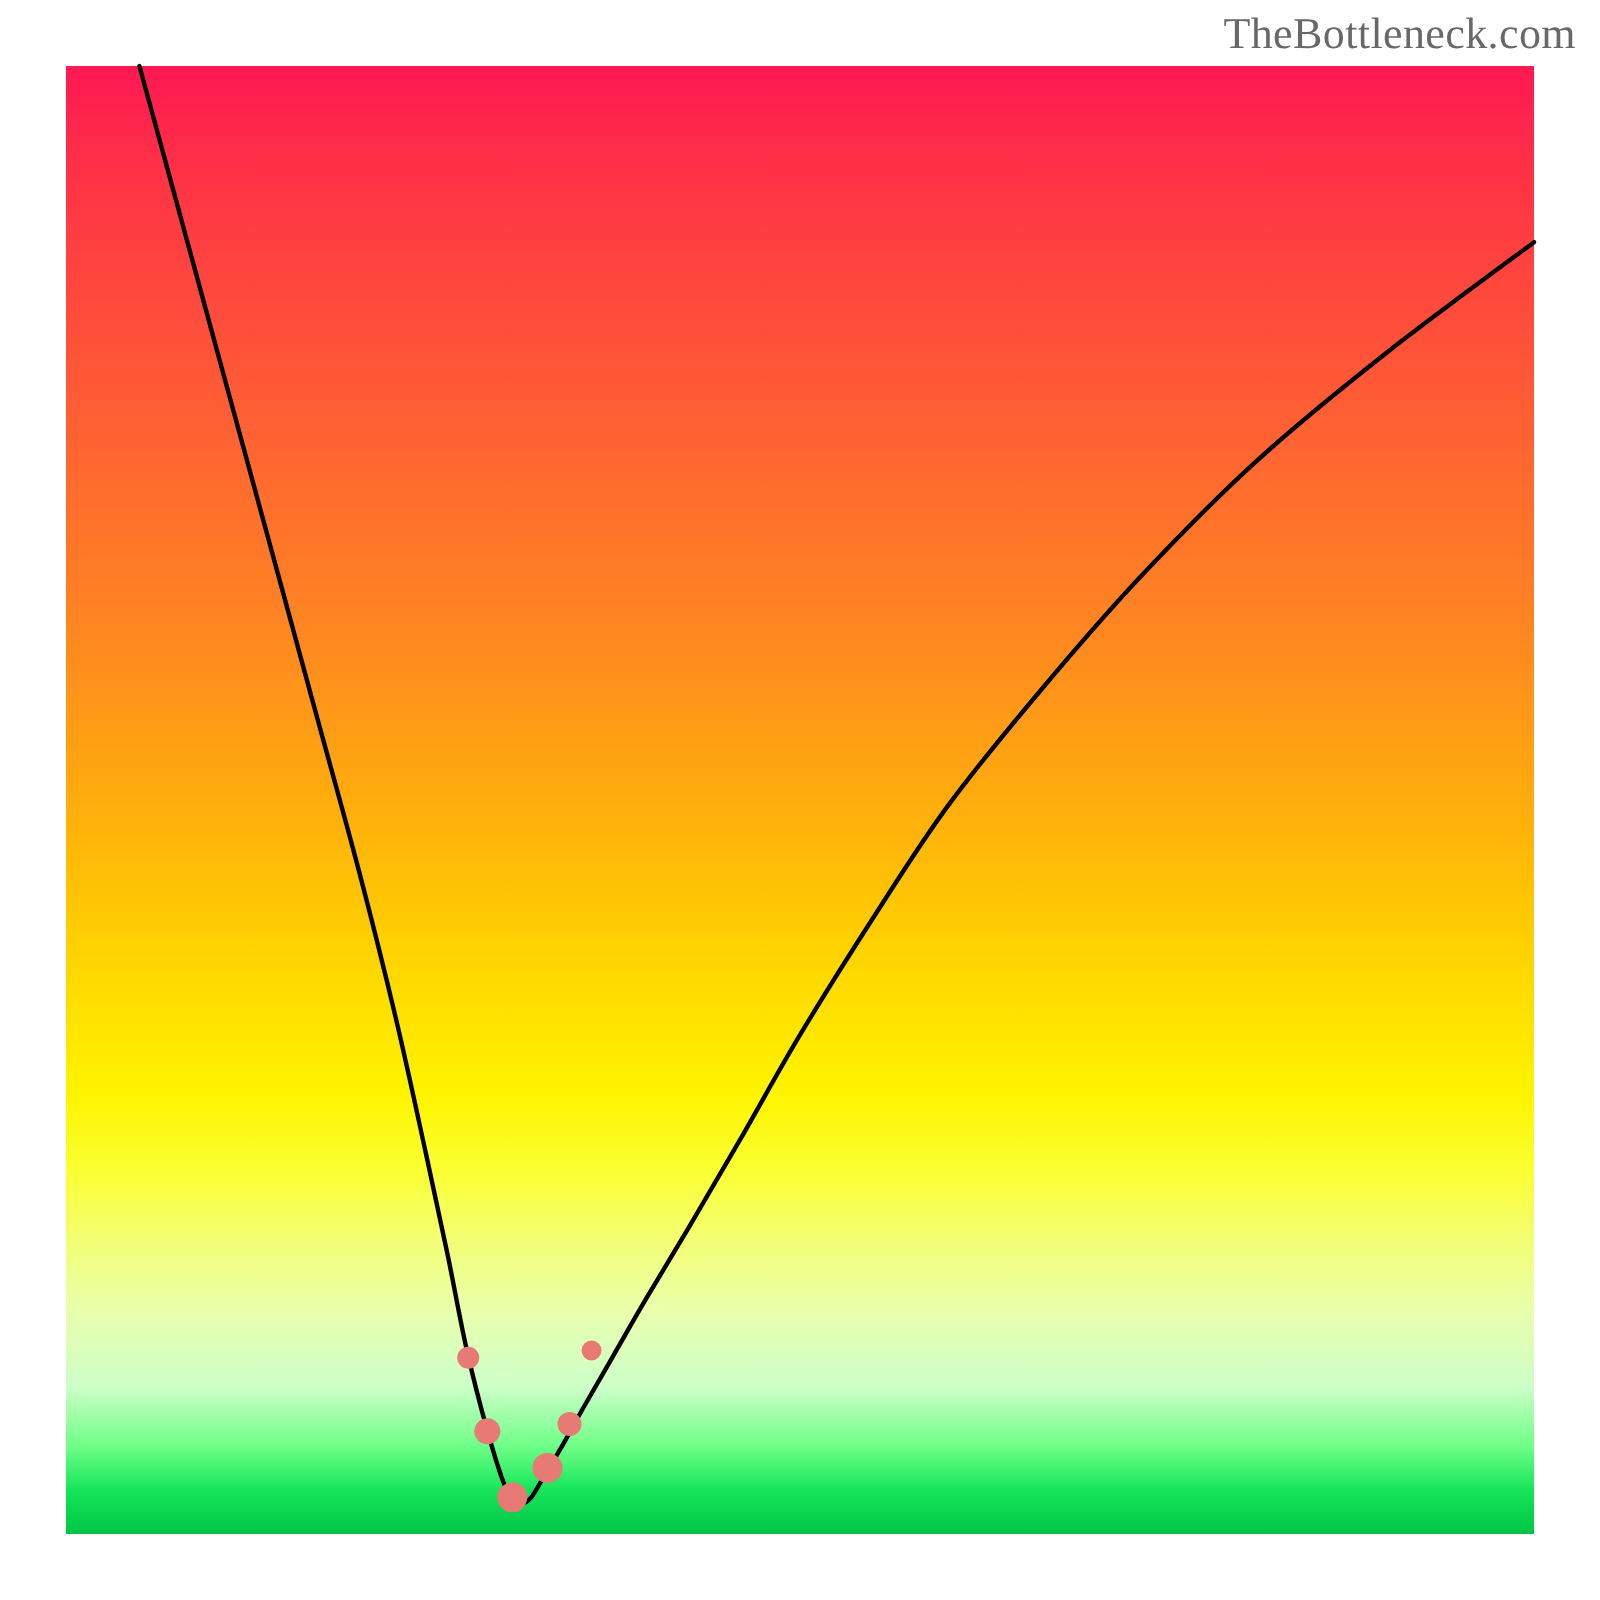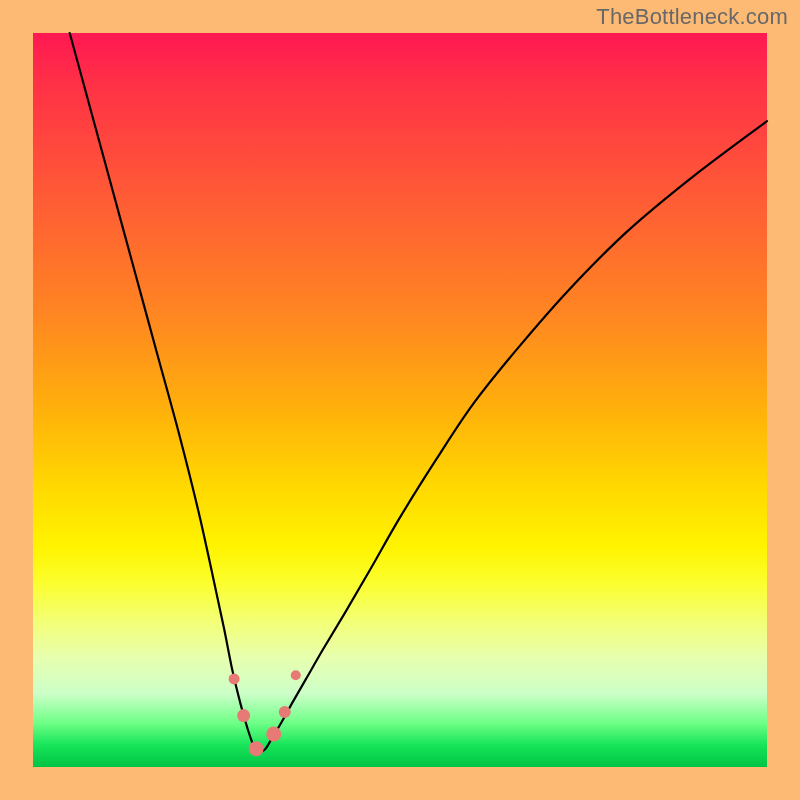--- a/index.html
+++ b/index.html
@@ -8,21 +8,22 @@
     width: 800px;
     height: 800px;
     overflow: hidden;
     background: #000;
     font-family: Arial, Helvetica, sans-serif;
   }
   .frame {
     position: absolute;
     left: 0; top: 0;
     width: 800px; height: 800px;
-    background: #fdba74;
+    background: #ffffff;
+    font-family: Liberation Serif, serif;
   }
   .watermark {
     position: absolute;
     top: 4px;
     right: 12px;
     color: #686868;
     font-size: 22px;
     letter-spacing: 0.2px;
     font-weight: 400;
   }

